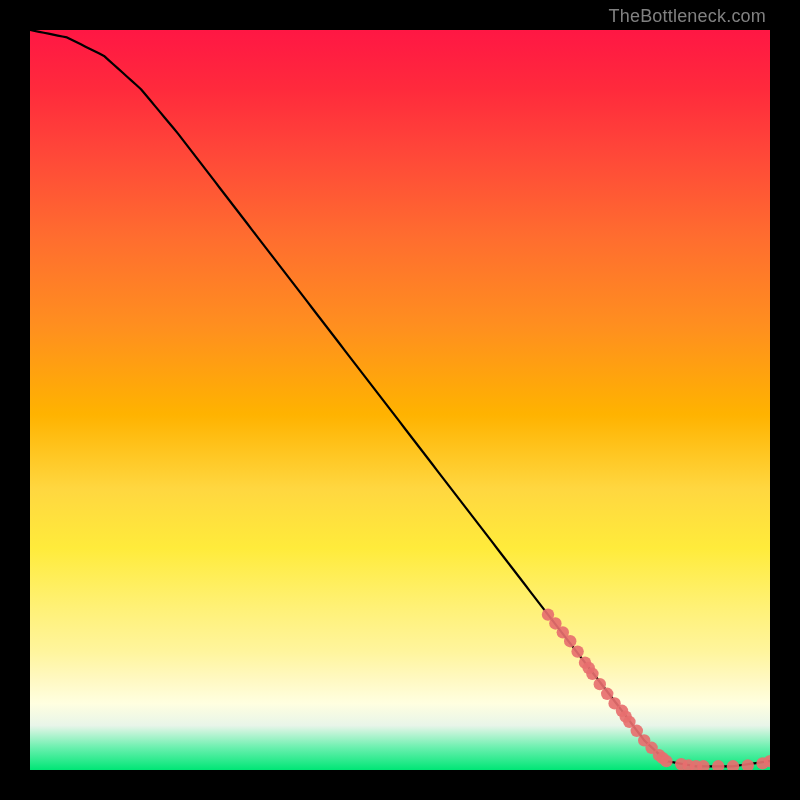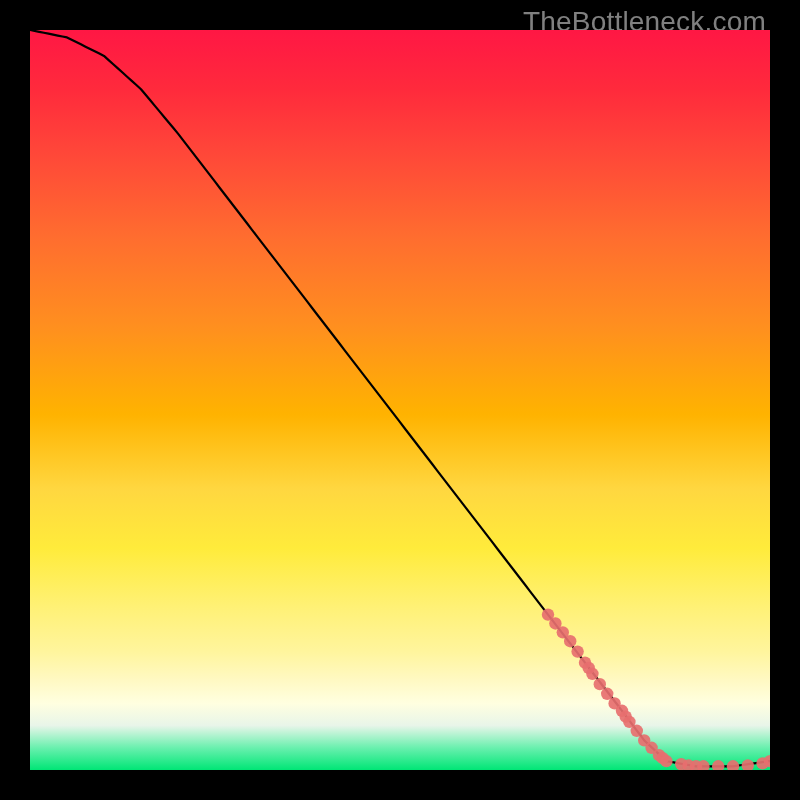--- a/index.html
+++ b/index.html
@@ -37,21 +37,21 @@
       #e8f5e9 94%,
       #69f0ae 97%,
       #00e676 100%
     );
   }
   .watermark {
     position: absolute;
     top: 6px;
     right: 34px;
     color: #808080;
-    font-size: 28px;
+    font-size: 18px;
     font-weight: 400;
     letter-spacing: 0.2px;
   }
   svg.curve {
     position: absolute;
     inset: 0;
     width: 100%;
     height: 100%;
   }
 </style>

